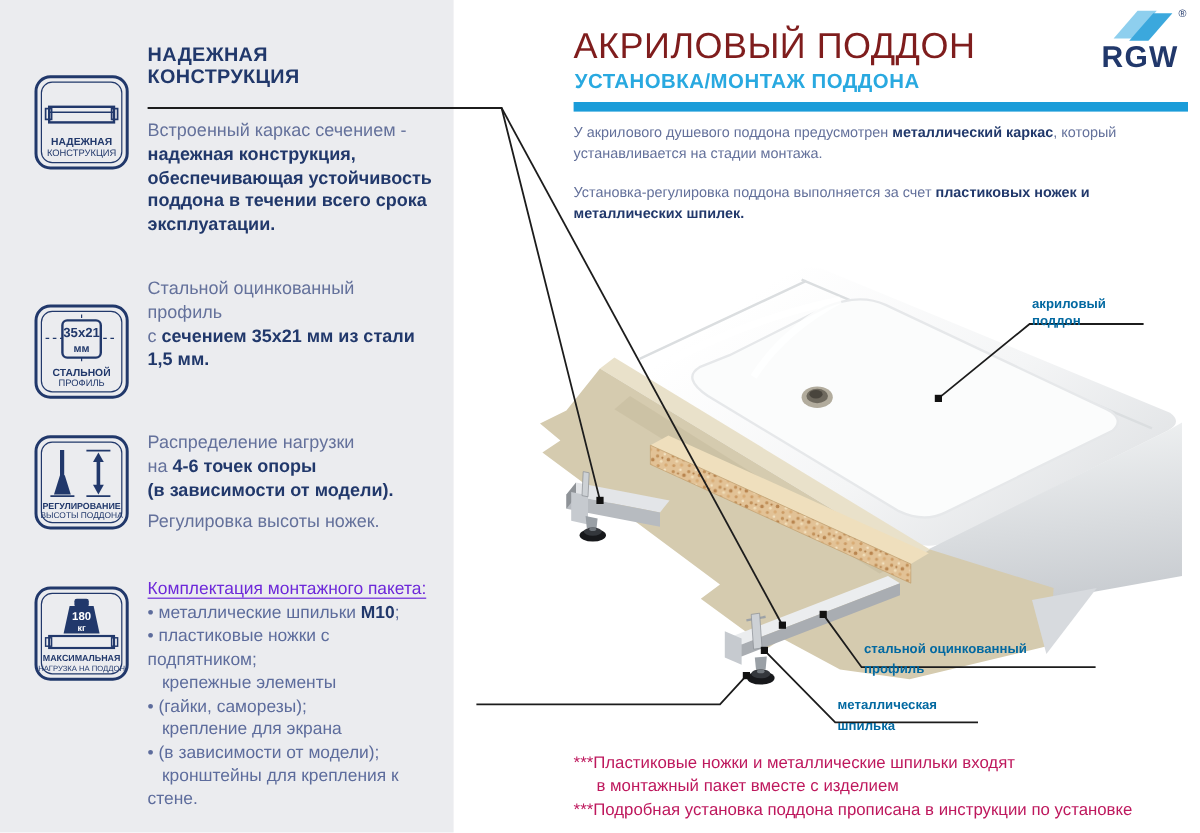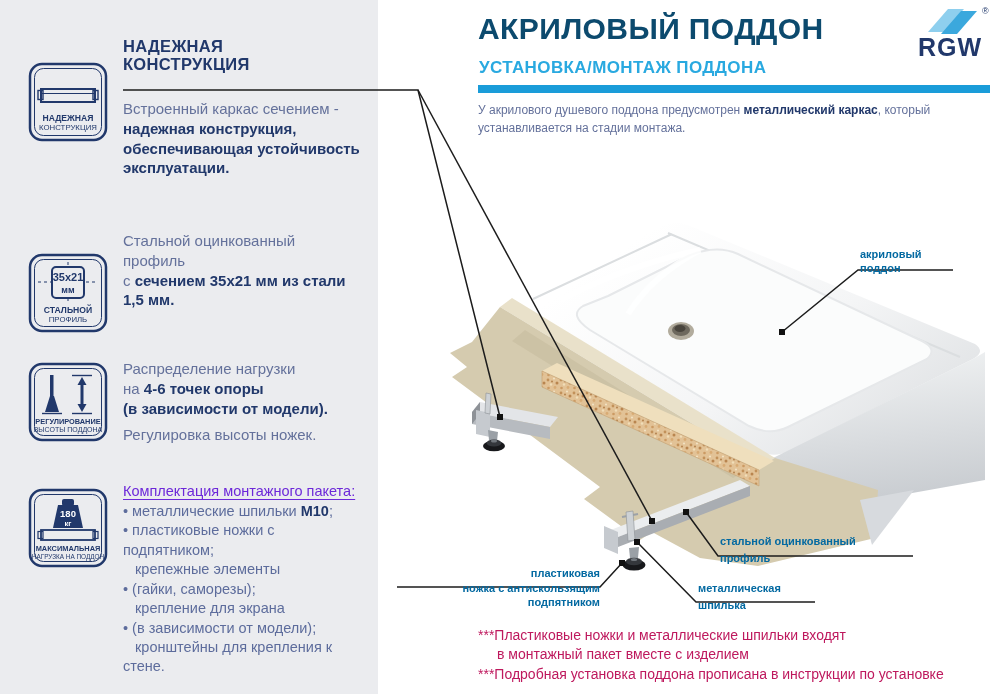--- a/index.html
+++ b/index.html
@@ -12,21 +12,21 @@
   .sb-heading{left:123px;top:37px;font-size:16.5px;line-height:1.12;font-weight:800;color:#21386b;letter-spacing:.3px;}
   .sb-text{left:123px;width:256px;font-size:15px;line-height:1.32;color:#64719b;}
   .sb-text .ln{display:block;}
   .icon-box{left:28px;width:80px;height:80px;}
   
   .kit-heading{font-size:14.5px;color:#6d28d9;text-decoration:underline;text-underline-offset:3px;margin-bottom:3px;}
   .kit-row{font-size:14.5px;line-height:1.34;color:#5d6c9c;}
   .kit-row.b::before{content:"• ";}
   .kit-row.i{padding-left:12px;}
   
-  .title{left:478px;top:12px;font-size:30px;font-weight:700;color:#0c4a6e;letter-spacing:.4px;}
+  .title{left:478px;top:22px;font-size:30px;font-weight:400;color:#7f1d1d;letter-spacing:.4px;}
   .subtitle{left:479px;top:58px;font-size:17px;font-weight:700;color:#29a9e0;letter-spacing:.4px;}
   .bluebar{left:478px;top:85px;width:512px;height:8px;background:#1a9cd9;}
   .intro{left:478px;width:522px;font-size:12px;line-height:1.5;color:#64719b;}
   
   .dlabel{font-size:11px;font-weight:700;color:#0369a1;line-height:1.25;z-index:3;}
   .fnote{left:478px;font-size:14px;line-height:1.35;color:#be185d;}
   .fnote .ind{padding-left:19px;display:block;}
   svg.illu{position:absolute;left:0;top:0;z-index:2;pointer-events:none;}
   svg text{font-family:"Liberation Sans",sans-serif;}
 </style>
@@ -141,39 +141,43 @@
   <svg class="abs" style="left:898px;top:2px;" width="100" height="62" viewBox="0 0 100 62">
     <polygon points="30,30 50,7 66,7 46,30" fill="#8ecfee"></polygon>
     <polygon points="43,32 63,9 79,9 59,32" fill="#3ba8dd"></polygon>
     <text x="20" y="54" font-size="25" font-weight="800" fill="#21386b" letter-spacing="1">RGW</text>
     <text x="84" y="12" font-size="9" fill="#21386b">®</text>
   </svg>
 
   <div class="abs intro" style="top:101px;">
     <span>У акрилового душевого поддона предусмотрен </span><span class="bold">металлический каркас</span><span>, который устанавливается на стадии монтажа.</span>
   </div>
+  <div class="abs intro" style="top:151px;">
+    <span>Установка-регулировка поддона выполняется за счет </span><span class="bold">пластиковых ножек и металлических шпилек.</span>
+  </div>
 
   <svg class="abs icon-box" style="top:62px;" viewBox="0 0 80 80">
     <rect x="2" y="2" width="76" height="76" rx="12" fill="none" stroke="#21386b" stroke-width="2.5"></rect>
     <rect x="6.5" y="6.5" width="67" height="67" rx="9" fill="none" stroke="#21386b" stroke-width="1"></rect>
     <rect x="13" y="27" width="54" height="13" fill="none" stroke="#21386b" stroke-width="2"></rect>
     <line x1="13" y1="31.5" x2="67" y2="31.5" stroke="#21386b" stroke-width="1.2"></line>
     <rect x="10" y="28.5" width="5" height="9" fill="none" stroke="#21386b" stroke-width="1.4"></rect>
     <rect x="65" y="28.5" width="5" height="9" fill="none" stroke="#21386b" stroke-width="1.4"></rect>
     <text x="40" y="59" text-anchor="middle" font-size="8.6" font-weight="800" fill="#21386b">НАДЕЖНАЯ</text>
     <text x="40" y="68" text-anchor="middle" font-size="7.8" fill="#21386b">КОНСТРУКЦИЯ</text>
   </svg>
   <div class="abs sb-heading">
     <span class="ln" style="display:block">НАДЕЖНАЯ</span>
     <span class="ln" style="display:block">КОНСТРУКЦИЯ</span>
   </div>
   <div class="abs sb-text" style="top:99px;">
     <span class="ln">Встроенный каркас сечением -</span>
     <span class="ln bold">надежная конструкция,</span>
     <span class="ln bold">обеспечивающая устойчивость</span>
+    <span class="ln bold">поддона в течении всего срока</span>
     <span class="ln bold">эксплуатации.</span>
   </div>
 
   <svg class="abs icon-box" style="top:253px;" viewBox="0 0 80 80">
     <rect x="2" y="2" width="76" height="76" rx="12" fill="none" stroke="#21386b" stroke-width="2.5"></rect>
     <rect x="6.5" y="6.5" width="67" height="67" rx="9" fill="none" stroke="#21386b" stroke-width="1"></rect>
     <line x1="40" y1="9" x2="40" y2="50" stroke="#21386b" stroke-width="1" stroke-dasharray="3,3"></line>
     <line x1="10" y1="29" x2="70" y2="29" stroke="#21386b" stroke-width="1" stroke-dasharray="3,3"></line>
     <rect x="24" y="14" width="32" height="31" rx="4" fill="#ebecef" stroke="#21386b" stroke-width="2"></rect>
     <text x="40" y="28" text-anchor="middle" font-size="11" font-weight="800" fill="#21386b">35x21</text>
@@ -246,25 +250,20 @@
     <span style="display:block">поддон</span>
   </div>
   <div class="abs dlabel" style="left:720px;top:535px;">
     <span style="display:block">стальной оцинкованный</span>
     <span style="display:block;margin-top:3px;">профиль</span>
   </div>
   <div class="abs dlabel" style="left:698px;top:582px;">
     <span style="display:block">металлическая</span>
     <span style="display:block;margin-top:3px;">шпилька</span>
   </div>
-  <div class="abs dlabel" style="left:390px;top:567px;width:210px;text-align:right;line-height:1.22;">
-    <span style="display:block">пластиковая</span>
-    <span style="display:block;margin-top:2px;">ножка с антискользящим</span>
-    <span style="display:block">подпятником</span>
-  </div>
 
   <div class="abs fnote" style="top:626px;">
     <span>***Пластиковые ножки и металлические шпильки входят</span>
     <span class="ind">в монтажный пакет вместе с изделием</span>
   </div>
   <div class="abs fnote" style="top:665px;text-align:center;">***Подробная установка поддона прописана в инструкции по установке</div>
 
 </div>
 
 </body></html>

